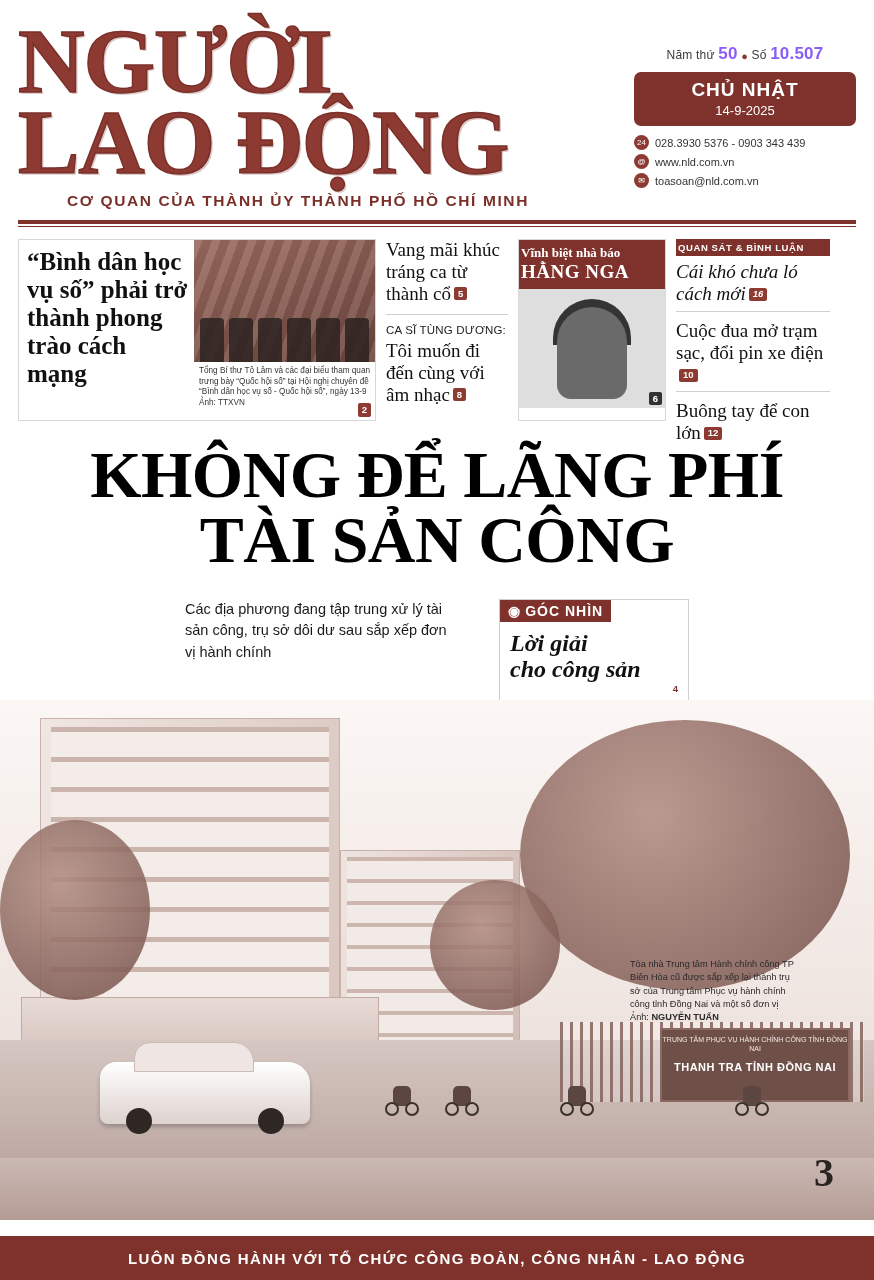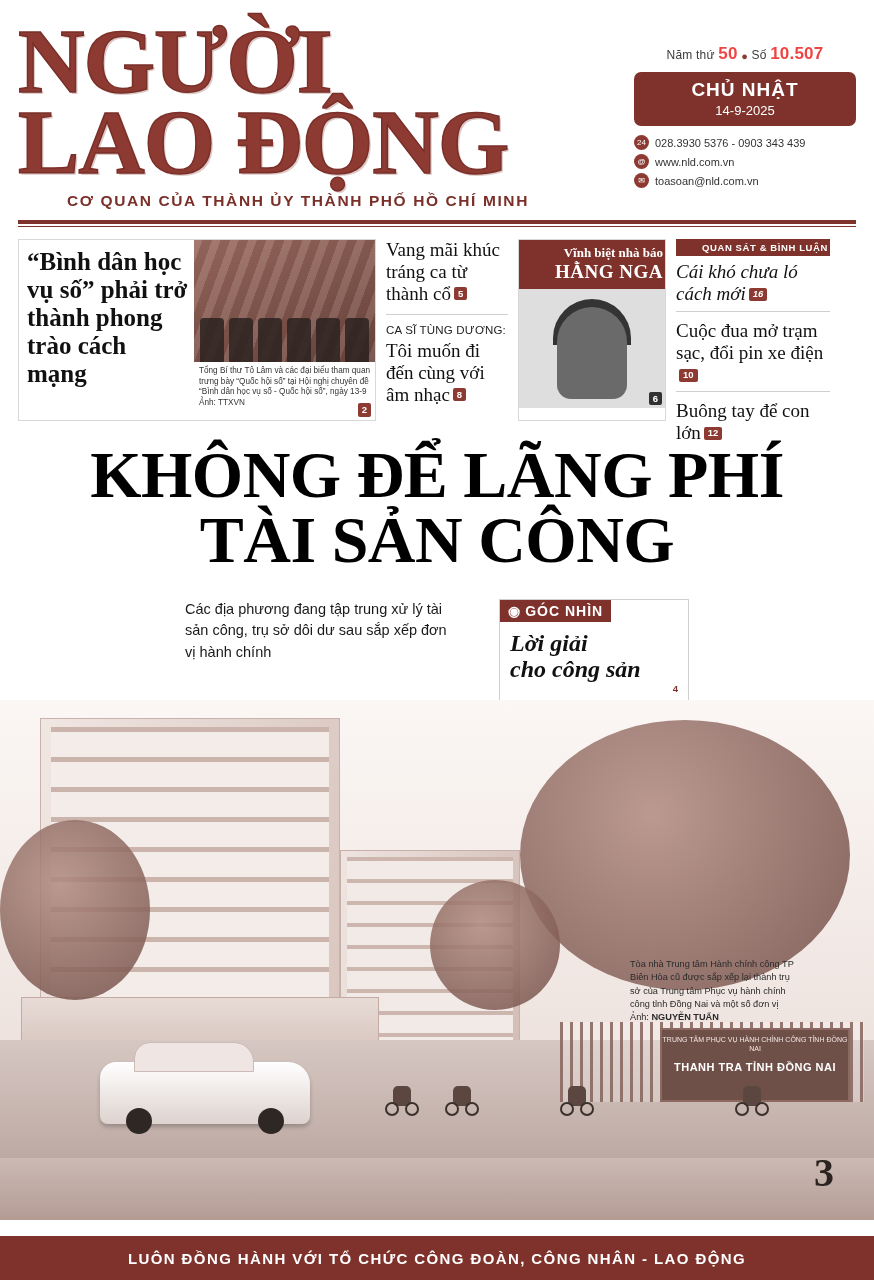--- a/index.html
+++ b/index.html
@@ -32,21 +32,21 @@
     margin-top: 10px;
     font-size: 15.5px;
     font-weight: 700;
     letter-spacing: 1.6px;
     color: #7a2f28;
     text-align: center;
     width: 560px;
   }
   .masthead-right { width: 222px; padding-top: 22px; }
   .issue-line { font-size: 12px; color:#3a3a3a; text-align:center; letter-spacing:0.2px; }
-  .issue-line b { font-size: 17px; color:#ef4444; }
+  .issue-line b { font-size: 17px; color:#8b5cf6; }
   .issue-line .dot { color:#8c3a32; font-size: 11px; vertical-align: middle; }
   .date-box {
     margin-top: 8px;
     background: #7e322b; color: #fff; border-radius: 7px;
     text-align:center; padding: 7px 4px 8px;
   }
   .date-box .d1 { font-size: 19px; font-weight: 700; letter-spacing: 1px; }
   .date-box .d2 { font-size: 13px; margin-top: 2px; }
   .contact { margin-top: 9px; font-size: 11px; color:#333; }
   .contact .row { display:flex; align-items:center; gap:6px; margin-bottom: 4px; }
@@ -75,32 +75,32 @@
   .t-col2 { width: 122px; display:flex; flex-direction:column; gap:6px; }
   .t-item { font-family:"Liberation Serif", serif; font-size: 19px; line-height:1.16; color:#111; position:relative; }
   .t-kicker { font-size: 11.5px; font-family:"Liberation Sans", sans-serif; font-weight:400; letter-spacing:.2px; color:#222; margin-bottom:2px;}
   .pg {
     display:inline-block; background:#8c3a32; color:#fff; font-family:"Liberation Sans",sans-serif;
     font-size: 9.5px; font-weight:700; padding: 1px 4px; border-radius:2px; vertical-align: 3px; margin-left:3px;
   }
   .pg-dark { background:#5f2a24; }
   .divider-h { height:1px; background:#cfcfcf; margin: 3px 0; }
   .t-col3 { width: 148px; border:1px solid #d8d8d8; position:relative; }
-  .t-col3 .hd { background:#7e322b; color:#fff; text-align:right; padding: 5px 2px 6px;
+  .t-col3 .hd { background:#7e322b; color:#fff; text-align:left; padding: 5px 2px 6px;
                 font-family:"Liberation Serif", serif; font-weight:700; }
   .t-col3 .hd .l1 { font-size: 13px; }
   .t-col3 .hd .l2 { font-size: 19px; letter-spacing:.5px; }
   .t-col3 .ph { height: 119px; background:#ded9d6; position:relative; overflow:hidden; filter: grayscale(1) contrast(1.05); }
   .t-col3 .ph .face { position:absolute; left:50%; top:18px; transform:translateX(-50%);
       width: 70px; height: 92px; background:#6e6a67; border-radius: 40px 40px 16px 16px; }
   .t-col3 .ph .hair { position:absolute; left:50%; top:10px; transform:translateX(-50%);
       width: 78px; height: 46px; background:#3a3734; border-radius: 40px 40px 0 0; }
   .t-col4 { width: 154px; }
   .obs-tag { background:#7e322b; color:#fff; font-size: 9.5px; font-weight:700; letter-spacing:.6px;
-             text-align:right; padding: 3px 2px; }
+             text-align:left; padding: 3px 2px; }
   .t-col4 .it { font-family:"Liberation Serif", serif; font-size: 19px; line-height:1.15; padding: 5px 0 3px; color:#111; }
   .t-col4 .it.ital { font-style: italic; }
 
   
   .headline {
     text-align:center; font-family:"Liberation Serif", serif; font-weight:700;
     font-size: 66px; line-height: 0.98; letter-spacing: -0.5px; color:#000;
     margin-top: 22px;
   }
   .headline .l2 { display:block; }

